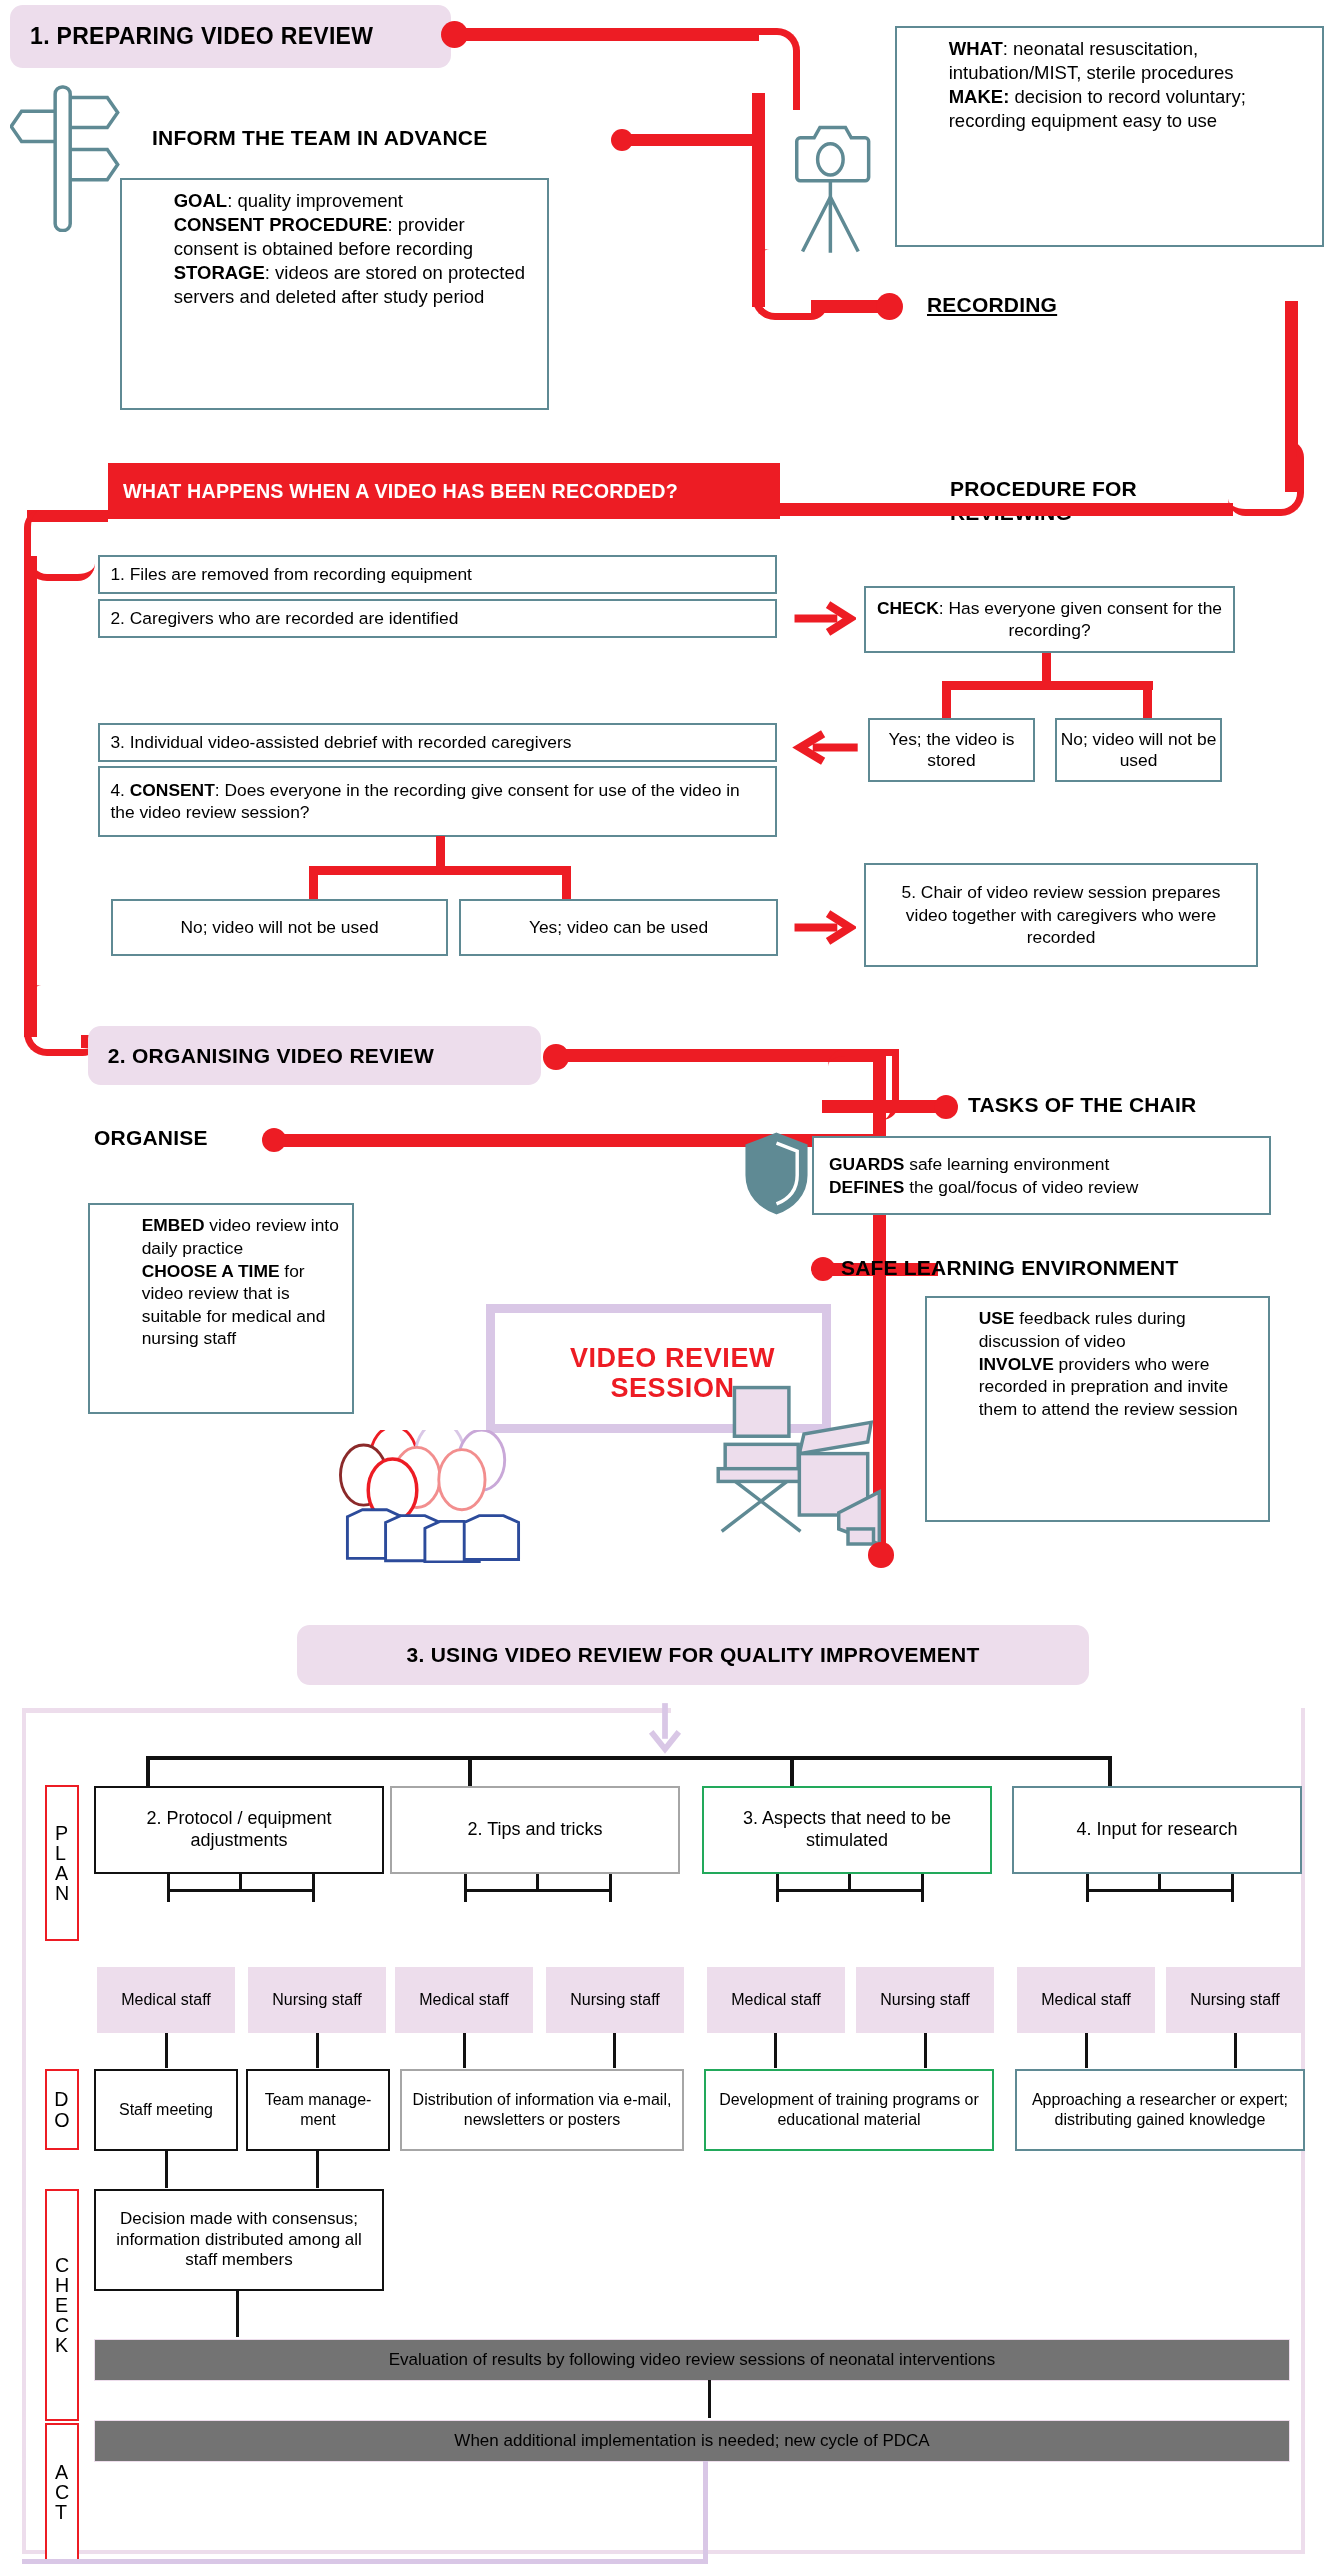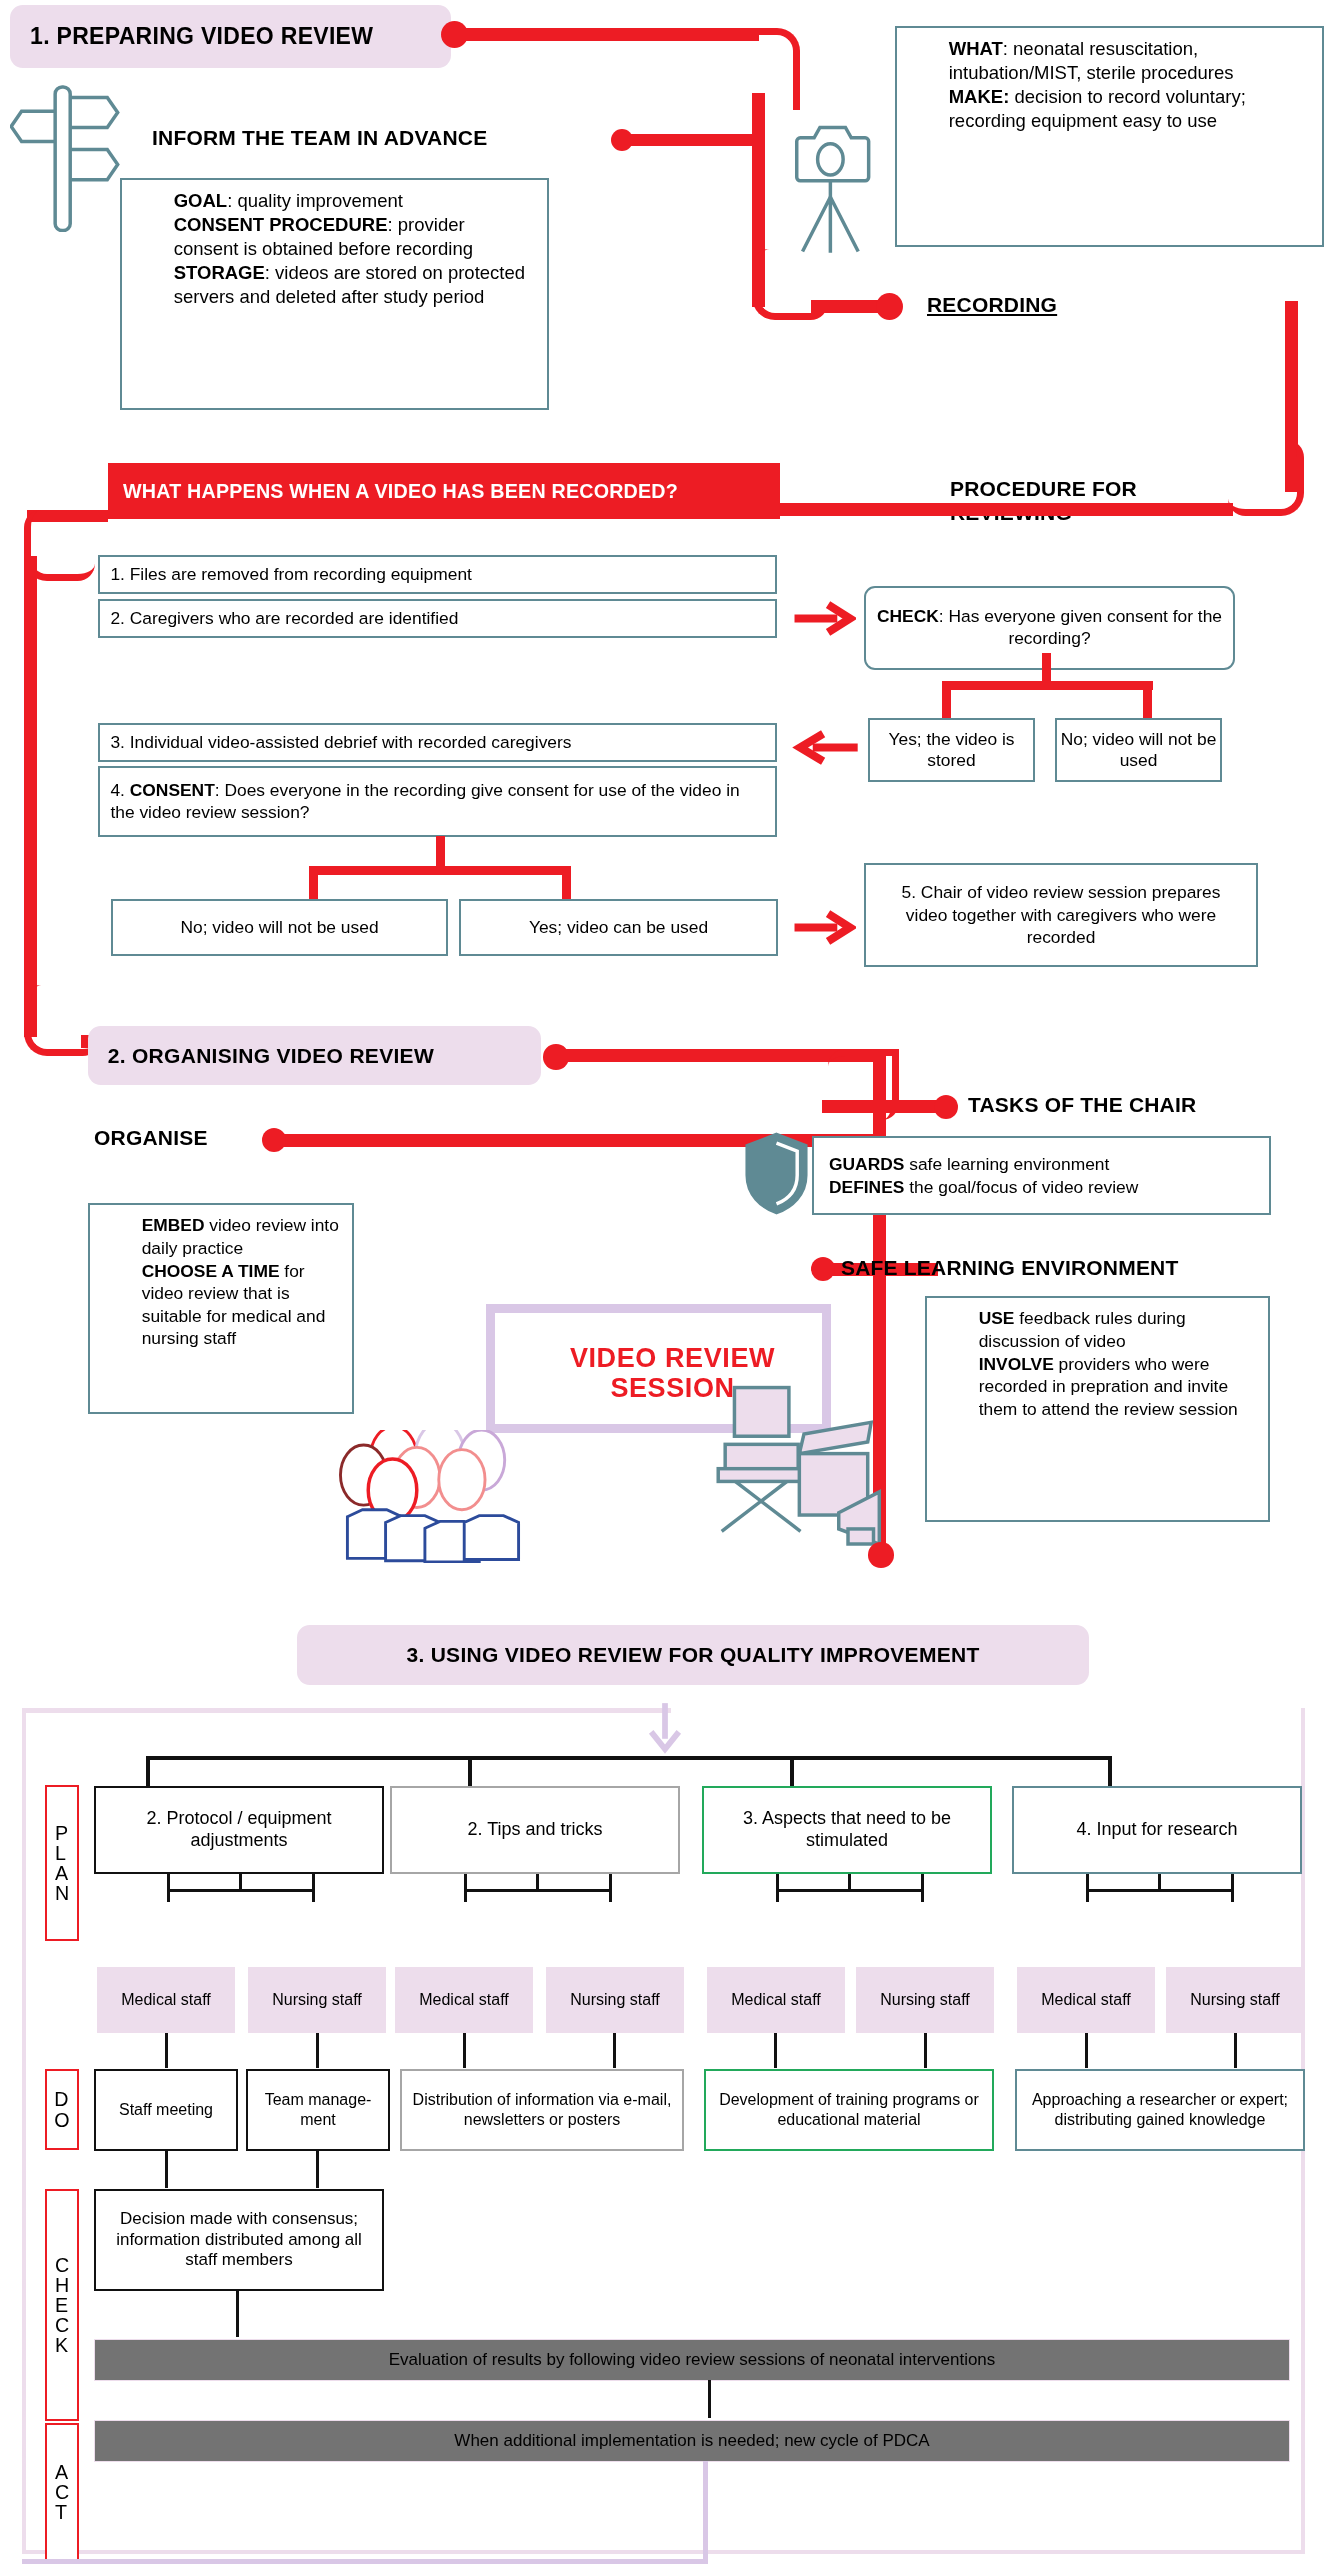--- a/index.html
+++ b/index.html
@@ -127,21 +127,21 @@
 
   <div class="tealbox abs f30" style="left:98px;top:599px;width:679px;height:39px;display:flex;align-items:center;">
     <span style="padding-left:10.4px;">2. Caregivers who are recorded are identified</span>
   </div>
 
   <svg class="abs" style="left:792px;top:600px;" width="64" height="37" viewBox="0 0 110 64">
     <path d="M4 32 H78" stroke="#ED1C24" stroke-width="14"></path>
     <path d="M62 8 L100 32 L62 56" fill="none" stroke="#ED1C24" stroke-width="14"></path>
   </svg>
 
-  <div class="tealbox abs f30 ctr" style="left:864px;top:586px;width:371px;height:84px;display:flex;align-items:center;justify-content:center;border-radius:11px;">
+  <div class="tealbox abs f30 ctr" style="left:864px;top:586px;width:371px;height:67px;display:flex;align-items:center;justify-content:center;">
     <div style="padding:0 9.3px;line-height:1.25;">
       <span class="hdr">CHECK</span><span>: Has everyone given consent for the recording?</span>
     </div>
   </div>
 
   <div class="redline" style="left:1042px;top:653px;width:9.3px;height:32px;"></div>
   <div class="redline" style="left:942px;top:681px;width:211px;height:9.3px;"></div>
   <div class="redline" style="left:942px;top:681px;width:9.3px;height:38px;"></div>
   <div class="redline" style="left:1143px;top:681px;width:9.3px;height:38px;"></div>
 

